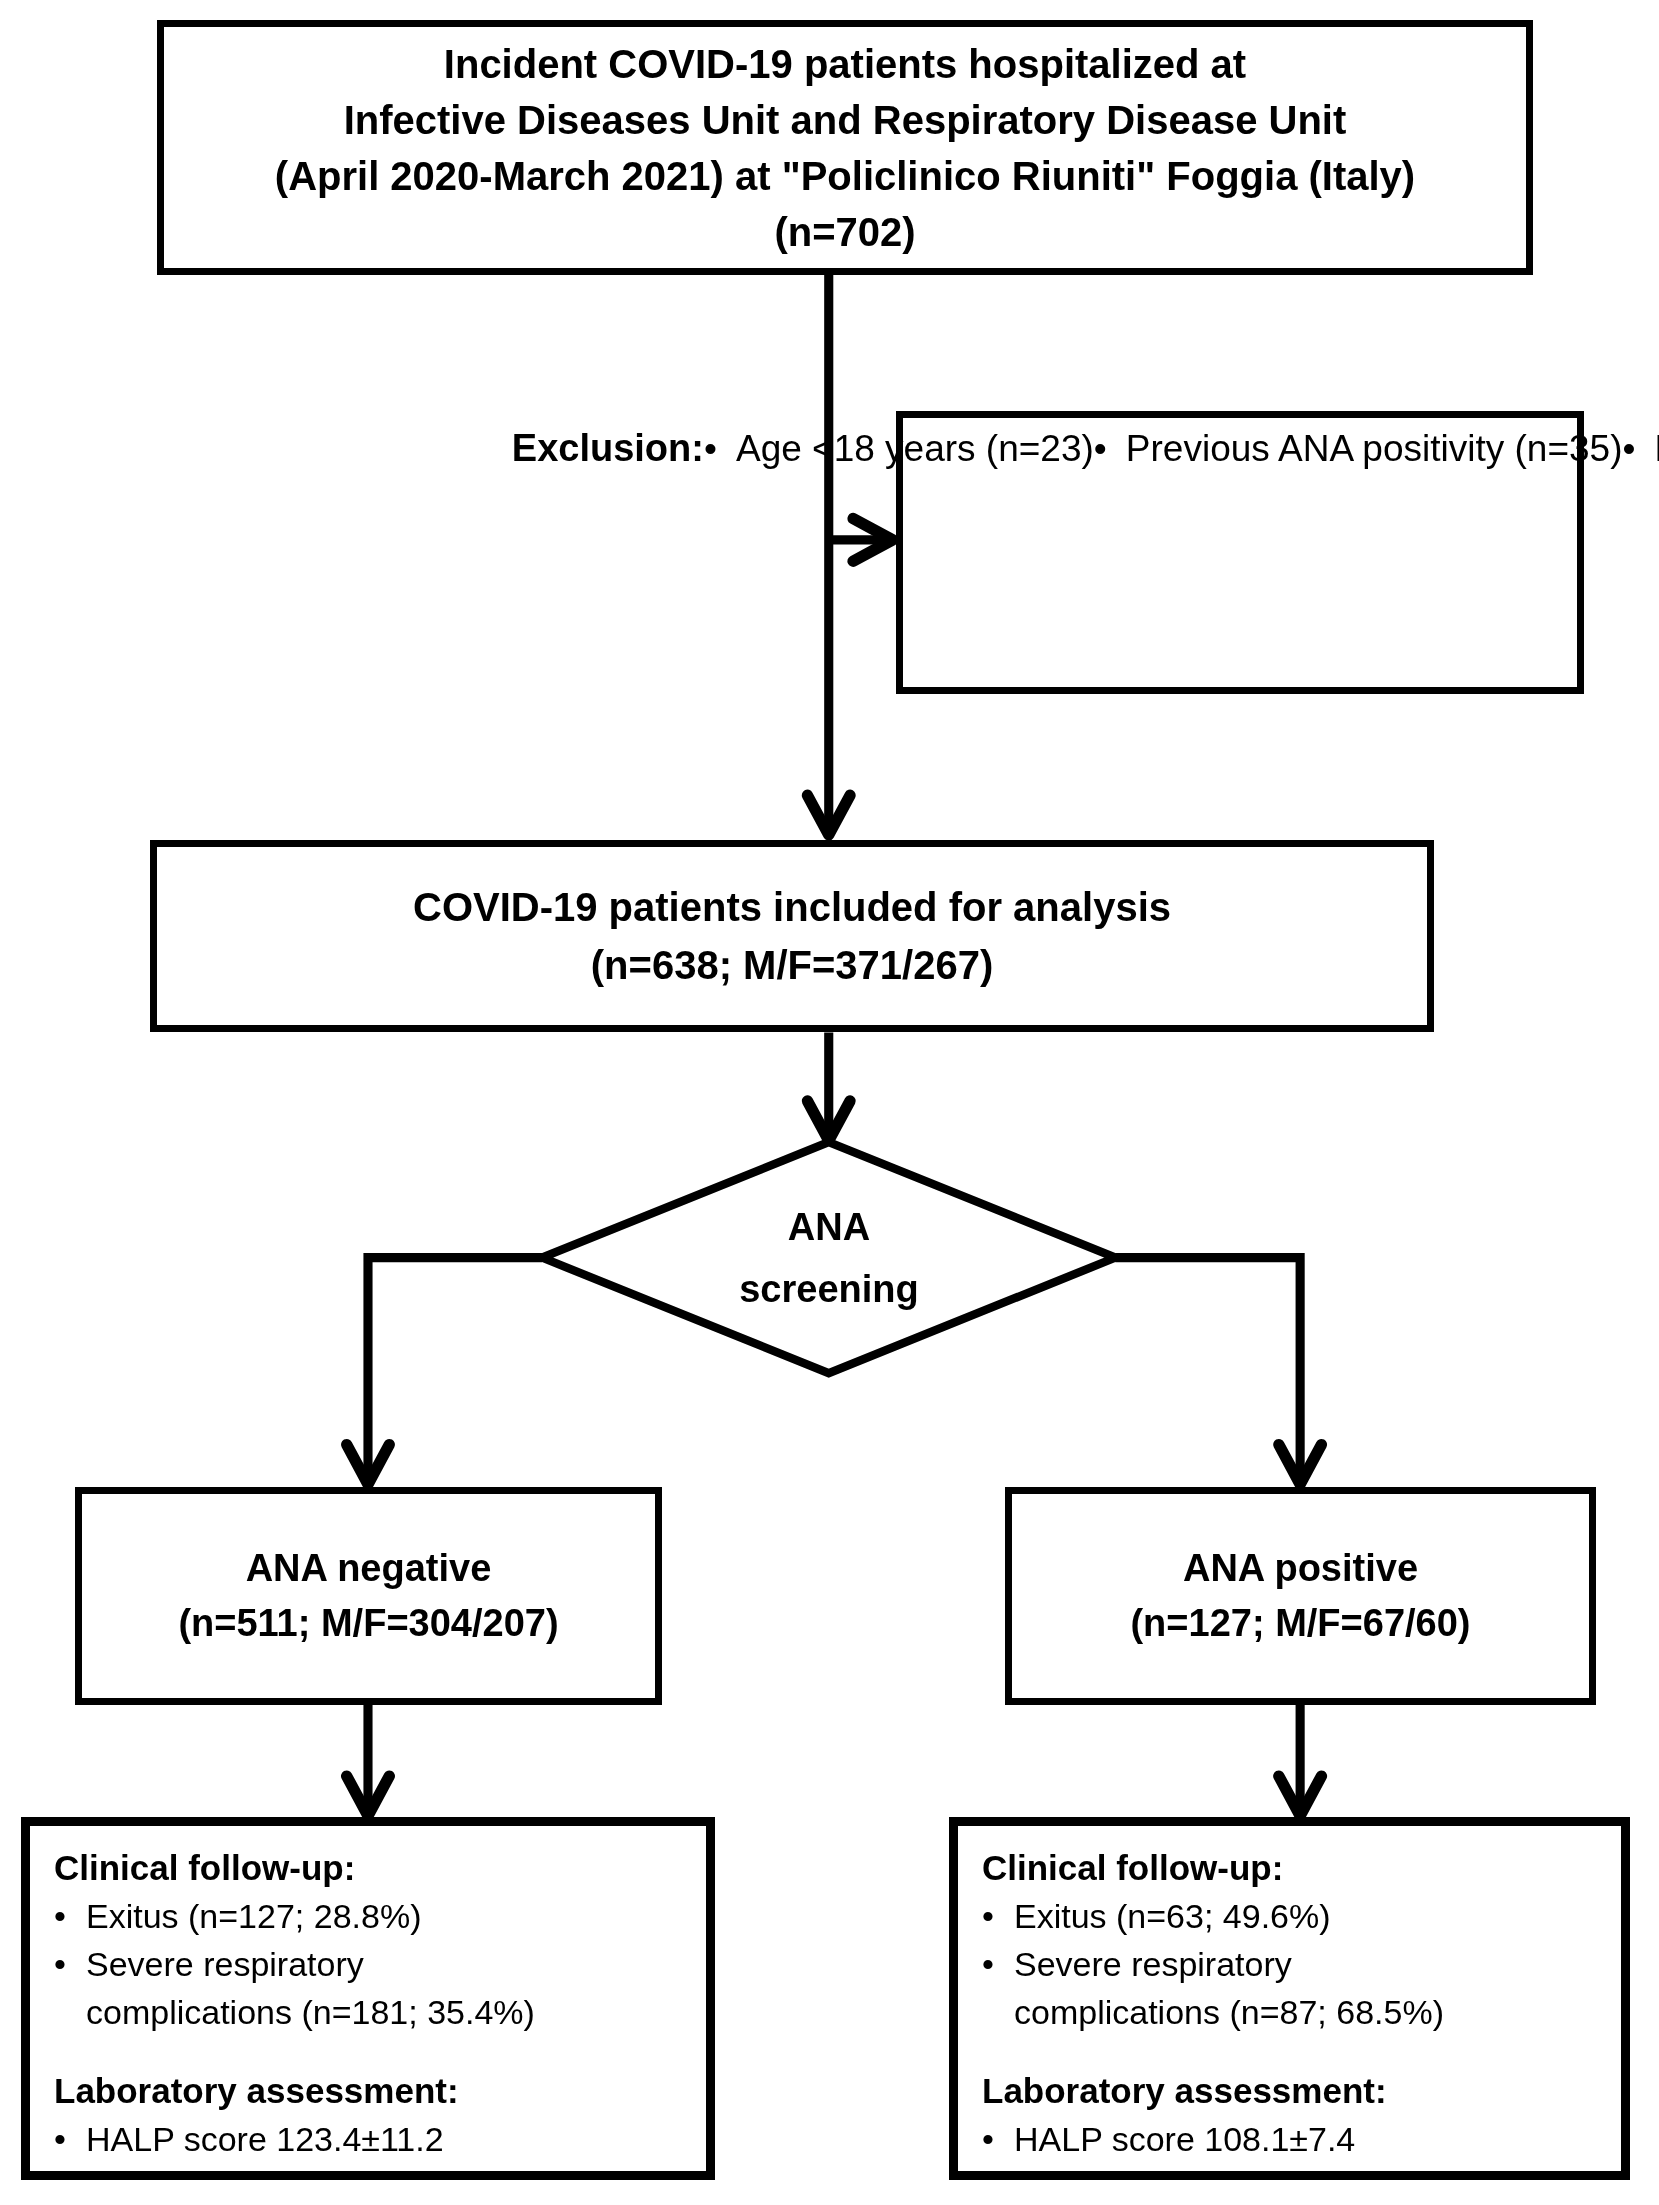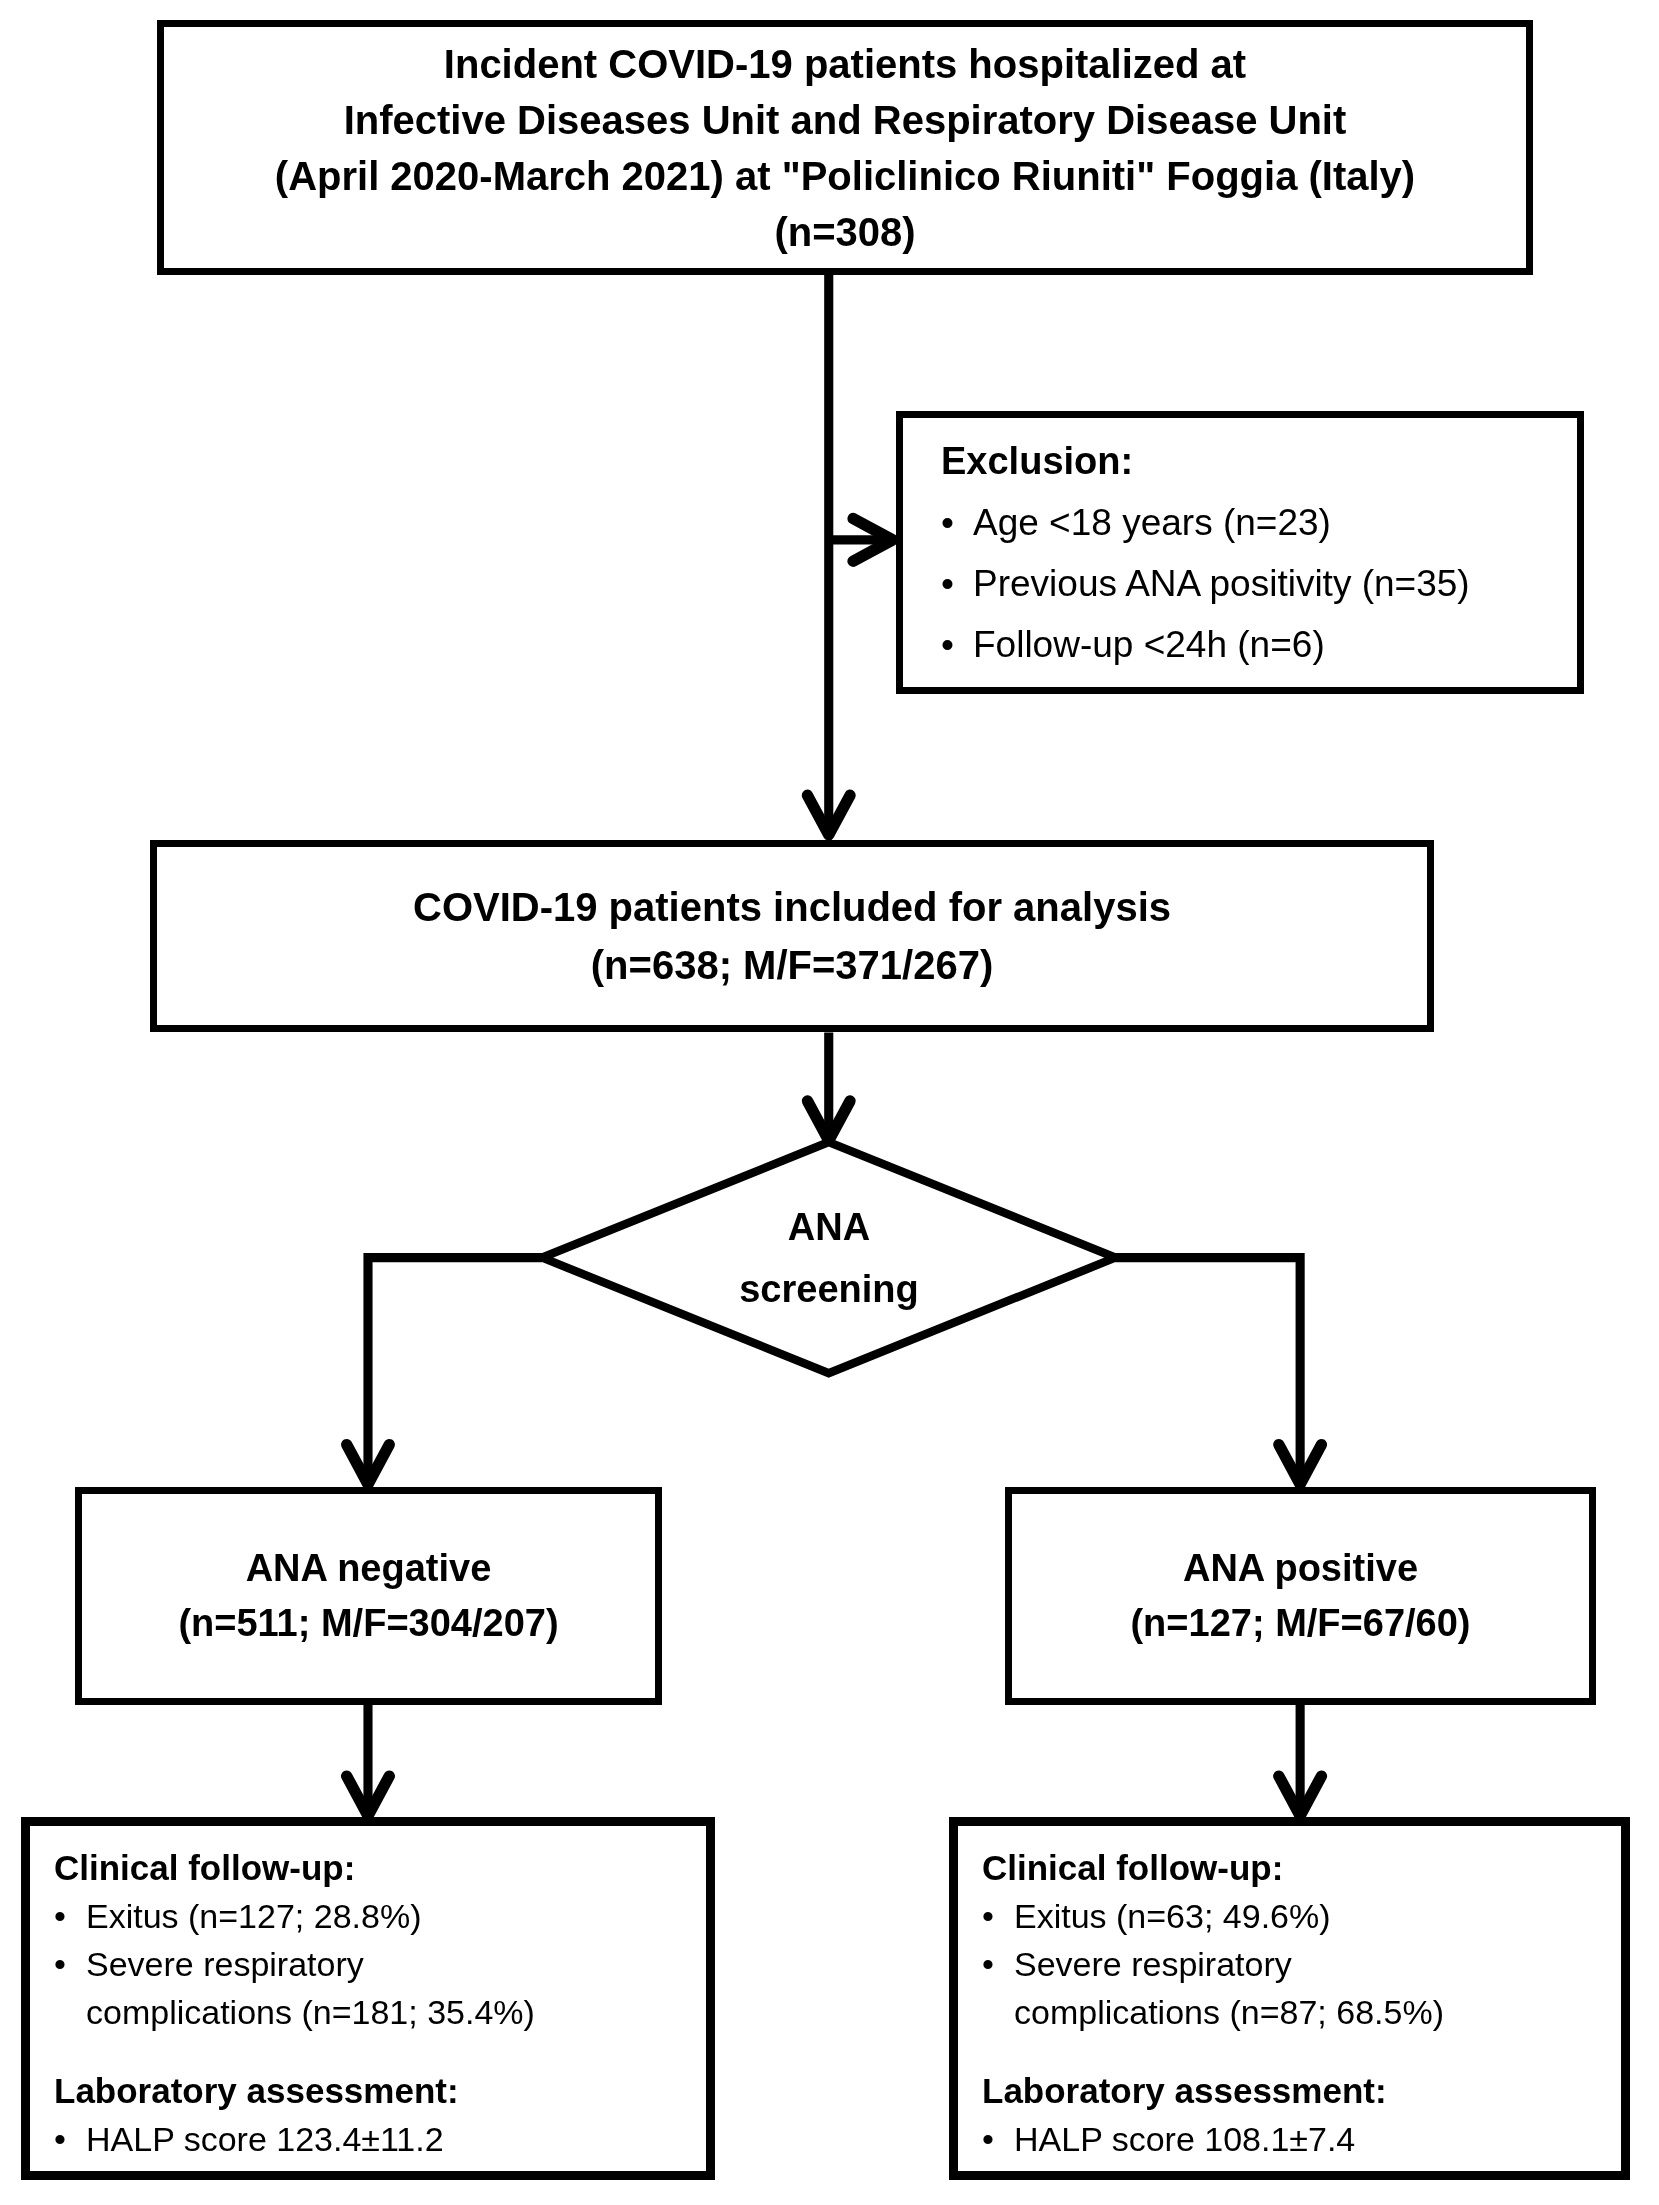--- a/index.html
+++ b/index.html
@@ -37,21 +37,21 @@
     text-align: center;
   }
   .line { white-space: nowrap; }
 
   .top-box {
     left: 157px; top: 20px; width: 1376px; height: 255px;
     font-size: 40px; font-weight: 700; line-height: 56px;
   }
   .exclusion-box {
     left: 896px; top: 411px; width: 688px; height: 283px;
-    display: flex; flex-direction: column; justify-content: center;
+    display: flex; flex-direction: row; justify-content: center;
     padding-left: 38px; font-size: 37px; line-height: 61px;
   }
   .exclusion-box .heading { font-size: 38px; font-weight: 700; }
   .included-box {
     left: 150px; top: 840px; width: 1284px; height: 192px;
     font-size: 40px; font-weight: 700; line-height: 58px;
   }
   .diamond-label {
     position: absolute;
     left: 563px; top: 1186px; width: 532px; height: 144px;
@@ -113,21 +113,21 @@
     <line x1="1710" y1="2242" x2="1710" y2="2384"></line>
     <polyline points="1682,2336 1710,2388 1738,2336" stroke-width="15" stroke-linecap="round" stroke-linejoin="round"></polyline>
 
     <polygon points="1090,1502 1467,1654 1090,1806 713,1654" fill="#ffffff" stroke-width="11"></polygon>
   </svg>
 
   <div class="box top-box center-text">
     <div class="line">Incident COVID-19 patients hospitalized at</div>
     <div class="line">Infective Diseases Unit and Respiratory Disease Unit</div>
     <div class="line">(April 2020-March 2021) at "Policlinico Riuniti" Foggia (Italy)</div>
-    <div class="line">(n=308)</div>
+    <div class="line">(n=702)</div>
   </div>
 
   <div class="box exclusion-box">
     <div class="line heading">Exclusion:</div>
     <div class="bullet-row"><span class="bullet">•</span><span>Age &lt;18 years (n=23)</span></div>
     <div class="bullet-row"><span class="bullet">•</span><span>Previous ANA positivity (n=35)</span></div>
     <div class="bullet-row"><span class="bullet">•</span><span>Follow-up &lt;24h (n=6)</span></div>
   </div>
 
   <div class="box included-box center-text">

